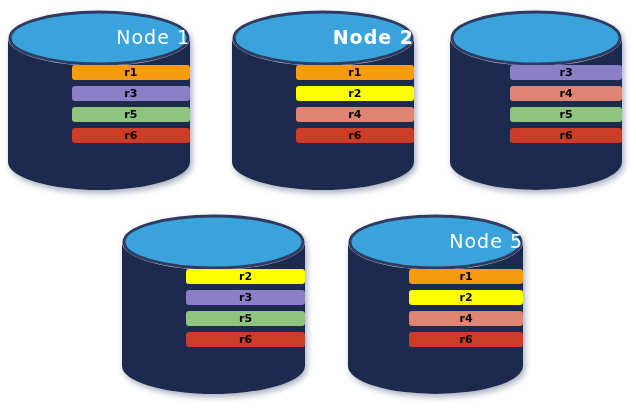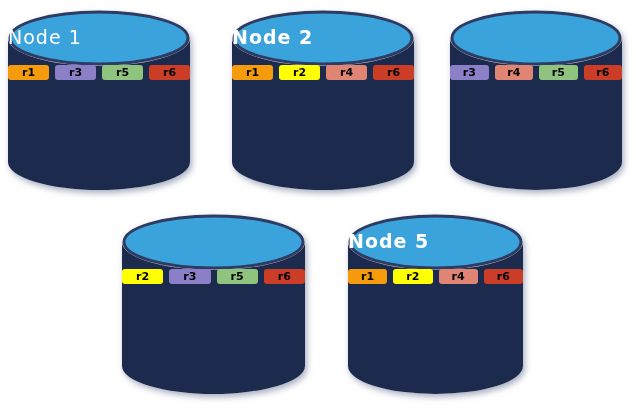--- a/index.html
+++ b/index.html
@@ -27,34 +27,35 @@
   .cyl svg {
     display: block;
     width: 100%;
     height: 100%;
     overflow: visible;
   }
   .node-label {
     position: absolute;
     left: 0;
     width: 100%;
-    text-align: left;
+    text-align: right;
     color: #ffffff;
     font-family: "DejaVu Sans", sans-serif;
     font-size: 19px;
     font-weight: 400;
     letter-spacing: 1px;
     white-space: nowrap;
     pointer-events: none;
   }
   .replicas {
     position: absolute;
     left: 0;
     width: 100%;
     display: flex;
+    flex-direction: column;
     align-items: flex-end;
     gap: 6px;
     border-radius: 26px;
   }
   .replica {
     width: 65%;
     height: 15px;
     border-radius: 3px;
     display: flex;
     align-items: center;
@@ -164,21 +165,21 @@
             <filter id="sh4" x="-25%" y="-25%" width="150%" height="150%">
               <feDropShadow dx="2" dy="3" stdDeviation="3" flood-color="#8892a8" flood-opacity="0.75"></feDropShadow>
             </filter>
           </defs>
           <g filter="url(#sh4)">
             <path d="M 0 28 L 0 152 A 87.5 28 0 0 0 175 152 L 175 28 A 87.5 28 0 0 1 0 28 Z" fill="#1B2A4E"></path>
             <ellipse cx="87.5" cy="28" rx="85.5" ry="26" fill="#3AA3DC" stroke="#2E3B63" stroke-width="3"></ellipse>
           </g>
         </svg>
       </div>
-      <div class="node-label" style="top: 16px; color: rgb(255, 255, 255); font-weight: bold;">Node  5</div>
+      <div class="node-label" style="top: 16px; color: rgb(255, 255, 255);">Node  5</div>
       <div class="replicas" style="top: 55px;">
         <div class="replica" style="background: rgb(245, 155, 12); color: rgb(0, 0, 0);">r1</div>
         <div class="replica" style="background: rgb(255, 255, 0); color: rgb(0, 0, 0);">r2</div>
         <div class="replica" style="background: rgb(224, 133, 116); color: rgb(0, 0, 0);">r4</div>
         <div class="replica" style="background: rgb(204, 61, 40); color: rgb(0, 0, 0);">r6</div>
       </div>
     </div>
   </div>
 
 </body></html>

